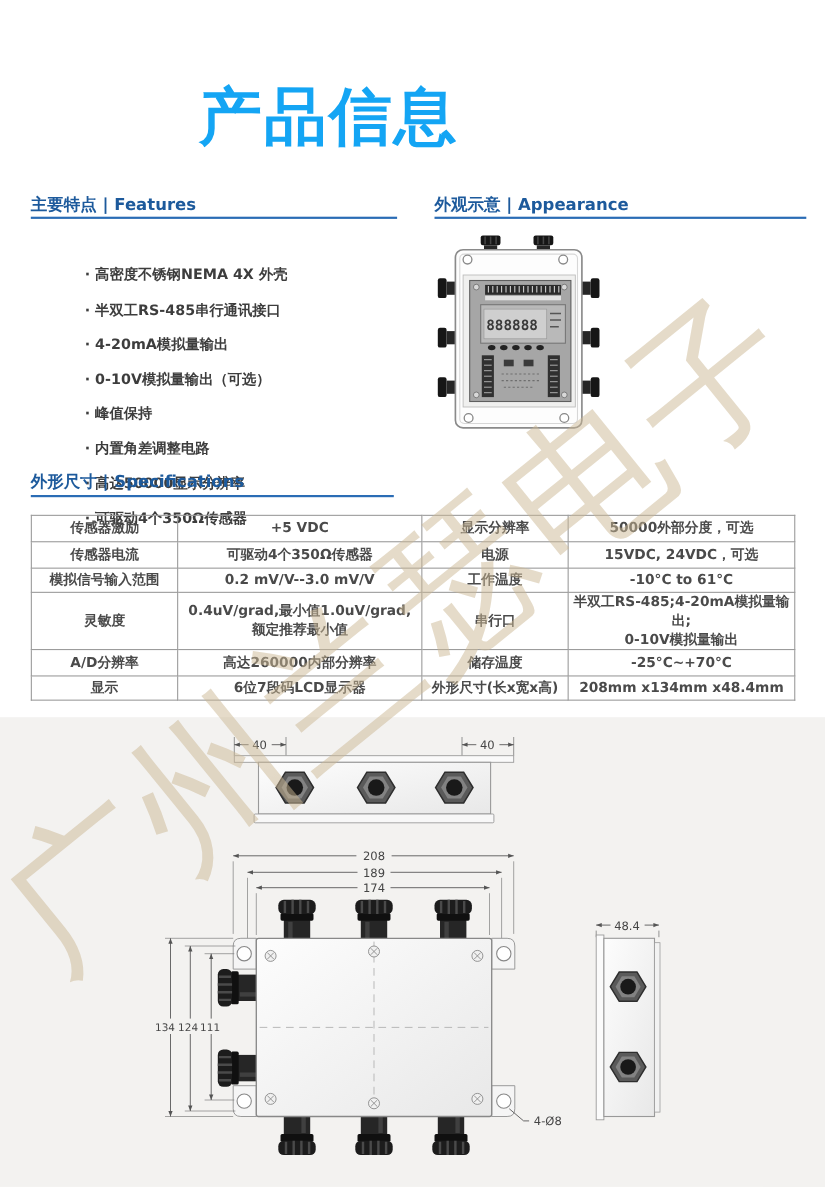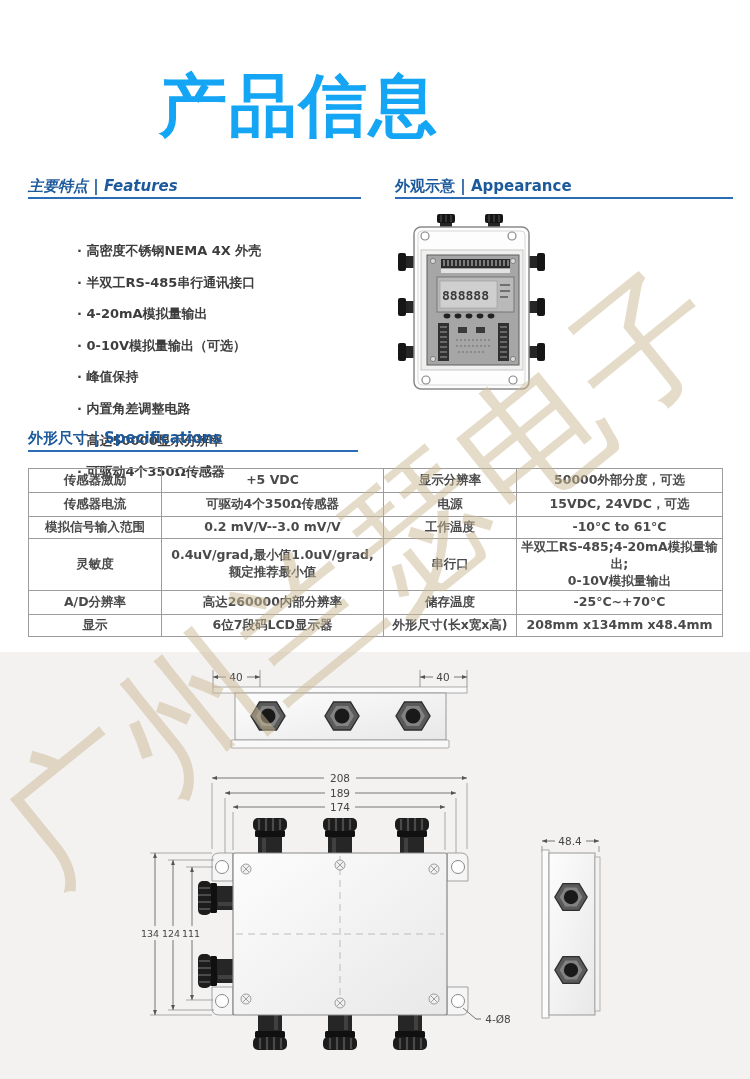--- a/index.html
+++ b/index.html
@@ -1,20 +1,20 @@
 <!DOCTYPE html>
 <html><head>
 <meta charset="utf-8">
 <style>
   html,body{margin:0;padding:0;}
   body{width:750px;height:1079px;position:relative;background:#ffffff;overflow:hidden;
        font-family:"DejaVu Sans","Liberation Sans",sans-serif;}
   .abs{position:absolute;}
   
-  .page-title{left:0;top:60px;width:598px;text-align:center;font-size:68px;line-height:92px;
+  .page-title{left:0;top:60px;width:598px;text-align:center;font-size:57px;line-height:92px;
               font-weight:800;color:#14a5f4;letter-spacing:2px;}
   
   .sec-head{font-size:15px;font-weight:700;color:#1d5a9c;line-height:18px;}
   .sec-rule{height:0;border-bottom:2px solid #2a6cb5;}
   
   .features{left:28px;top:215px;width:345px;}
   .features li{list-style:none;margin:9px;padding:0;font-size:13px;font-weight:600;
                color:#3d3d3d;line-height:22.6px;}
   
   table.specs{border-collapse:collapse;table-layout:fixed;width:694px;}
@@ -33,21 +33,21 @@
   svg text.dim-s{font-family:"DejaVu Sans","Liberation Sans",sans-serif;font-size:9.5px;
                fill:#454545;text-anchor:middle;}
   svg text.lcd{font-family:"DejaVu Sans Mono","Liberation Mono",monospace;font-size:13px;
                font-weight:bold;fill:#3a3a3a;letter-spacing:0px;}
 </style>
 </head>
 <body>
 
 <div class="abs page-title">产品信息</div>
 
-<div class="abs sec-head" style="left:28px;top:177px;font-style:italic;">主要特点 | Features</div>
+<div class="abs sec-head" style="left:28px;top:177px;">主要特点 | Features</div>
 <div class="abs sec-rule" style="left:28px;top:197px;width:333px;"></div>
 <ul class="abs features">
   <li>· 高密度不锈钢NEMA 4X 外壳</li>
   <li>· 半双工RS-485串行通讯接口</li>
   <li>· 4-20mA模拟量输出</li>
   <li>· 0-10V模拟量输出（可选）</li>
   <li>· 峰值保持</li>
   <li>· 内置角差调整电路</li>
   <li>· 高达50000显示分辨率</li>
   <li>· 可驱动4个350Ω传感器</li>

